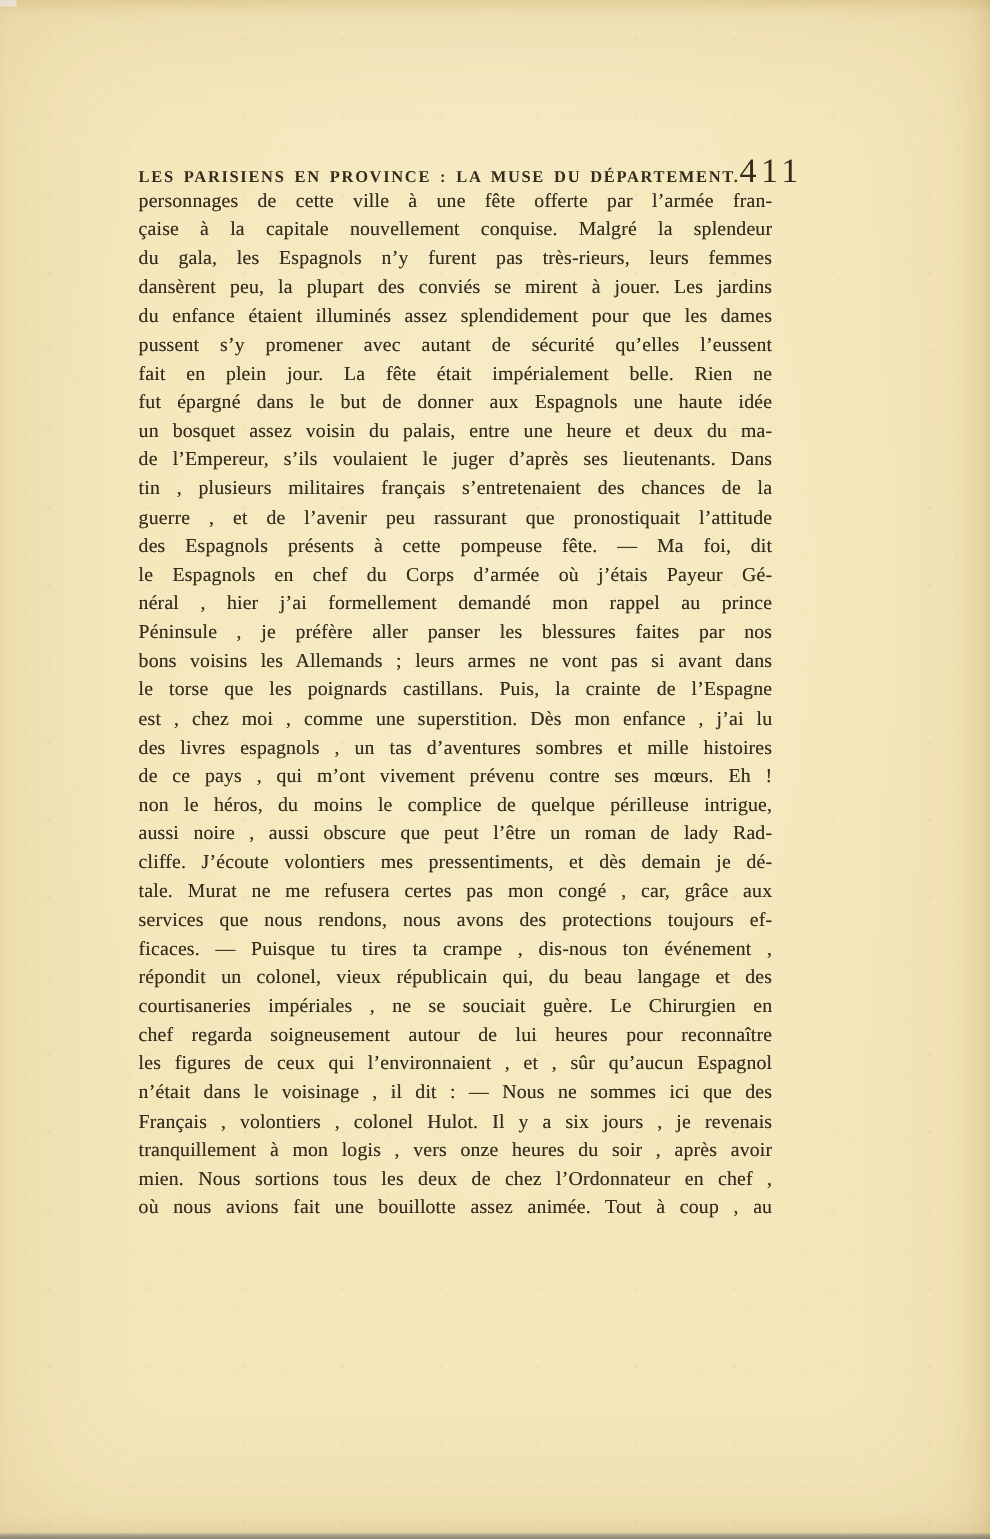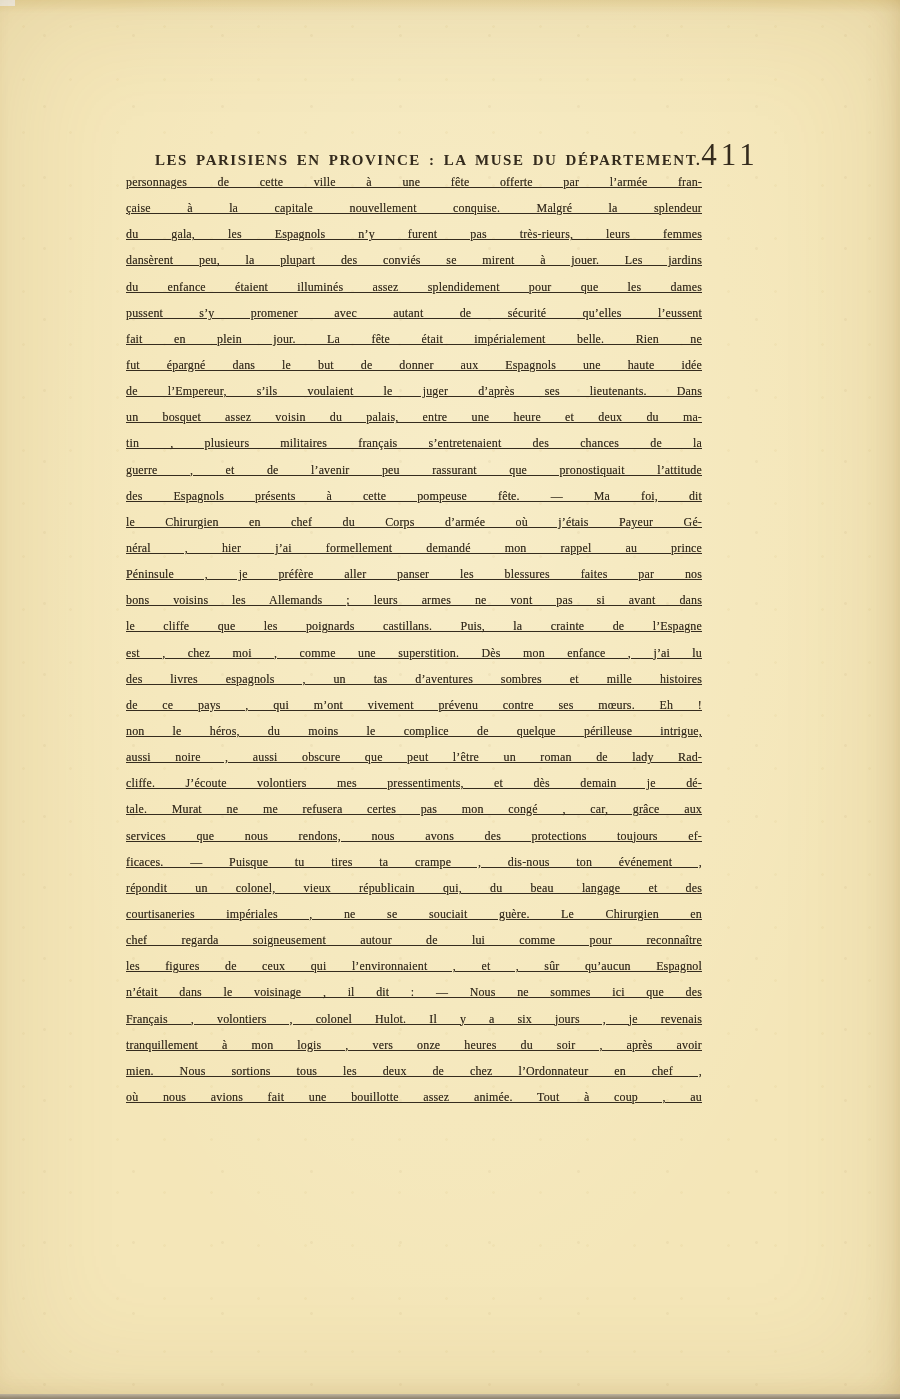--- a/index.html
+++ b/index.html
@@ -29,47 +29,45 @@
     background:#f7f5ec;
   }
   .bottom-edge{
     position:absolute;left:0;bottom:0;width:100%;height:5px;
     background:linear-gradient(180deg,#c9c4b8 0%,#8d887e 100%);
   }
   .running-header{
     position:absolute;left:126px;top:143px;width:586px;
     display:flex;justify-content:space-between;align-items:baseline;
     color:#342b1d;
-    margin-left:29px;
   }
   .header-title{
     font-family:"Liberation Serif",serif;
     font-weight:700;font-size:15px;line-height:20px;
     letter-spacing:1.5px;word-spacing:3px;
     white-space:nowrap;
   }
   .page-number{
     font-family:"Liberation Serif",serif;
     font-weight:400;font-size:31px;line-height:23px;
     letter-spacing:4px;
   }
   .text-block{
     position:absolute;left:126px;top:169px;width:576px;
     color:#352c1e;
   }
   .line{
     font-family:"Liberation Serif",serif;
-    font-size:12px;line-height:26.15px;height:26.15px;
+    font-size:18px;line-height:26.15px;height:26.15px;
     letter-spacing:0.15px;
     text-align:justify;
     text-align-last:justify;
     overflow:hidden;
     white-space:normal;
     text-shadow:0 0 0.3px rgba(52,43,30,0.55);
-    text-decoration:underline;
   }
 </style>
 </head>
 <body>
 
 <div class="page">
   <div class="corner-notch"></div>
 
   <header class="running-header">
     <span class="header-title">LES PARISIENS EN PROVINCE : LA MUSE DU DÉPARTEMENT.</span>
@@ -78,42 +76,42 @@
 
   <main class="text-block" id="text-block">
       <div class="line">personnages de cette ville à une fête offerte par l’armée fran-</div>
       <div class="line">çaise à la capitale nouvellement conquise. Malgré la splendeur</div>
       <div class="line">du gala, les Espagnols n’y furent pas très-rieurs, leurs femmes</div>
       <div class="line">dansèrent peu, la plupart des conviés se mirent à jouer. Les jardins</div>
       <div class="line">du enfance étaient illuminés assez splendidement pour que les dames</div>
       <div class="line">pussent s’y promener avec autant de sécurité qu’elles l’eussent</div>
       <div class="line">fait en plein jour. La fête était impérialement belle. Rien ne</div>
       <div class="line">fut épargné dans le but de donner aux Espagnols une haute idée</div>
+      <div class="line">un bosquet assez voisin du palais, entre une heure et deux du ma-</div>
       <div class="line">de l’Empereur, s’ils voulaient le juger d’après ses lieutenants. Dans</div>
-      <div class="line">un bosquet assez voisin du palais, entre une heure et deux du ma-</div>
       <div class="line">tin , plusieurs militaires français s’entretenaient des chances de la</div>
       <div class="line">guerre , et de l’avenir peu rassurant que pronostiquait l’attitude</div>
       <div class="line">des Espagnols présents à cette pompeuse fête. — Ma foi, dit</div>
-      <div class="line">le Chirurgien en chef du Corps d’armée où j’étais Payeur Gé-</div>
+      <div class="line">le Espagnols en chef du Corps d’armée où j’étais Payeur Gé-</div>
       <div class="line">néral , hier j’ai formellement demandé mon rappel au prince</div>
       <div class="line">Péninsule , je préfère aller panser les blessures faites par nos</div>
       <div class="line">bons voisins les Allemands ; leurs armes ne vont pas si avant dans</div>
-      <div class="line">le cliffe que les poignards castillans. Puis, la crainte de l’Espagne</div>
+      <div class="line">le torse que les poignards castillans. Puis, la crainte de l’Espagne</div>
       <div class="line">est , chez moi , comme une superstition. Dès mon enfance , j’ai lu</div>
       <div class="line">des livres espagnols , un tas d’aventures sombres et mille histoires</div>
       <div class="line">de ce pays , qui m’ont vivement prévenu contre ses mœurs. Eh !</div>
       <div class="line">non le héros, du moins le complice de quelque périlleuse intrigue,</div>
       <div class="line">aussi noire , aussi obscure que peut l’être un roman de lady Rad-</div>
       <div class="line">cliffe. J’écoute volontiers mes pressentiments, et dès demain je dé-</div>
       <div class="line">tale. Murat ne me refusera certes pas mon congé , car, grâce aux</div>
       <div class="line">services que nous rendons, nous avons des protections toujours ef-</div>
       <div class="line">ficaces. — Puisque tu tires ta crampe , dis-nous ton événement ,</div>
       <div class="line">répondit un colonel, vieux républicain qui, du beau langage et des</div>
       <div class="line">courtisaneries impériales , ne se souciait guère. Le Chirurgien en</div>
-      <div class="line">chef regarda soigneusement autour de lui comme pour reconnaître</div>
+      <div class="line">chef regarda soigneusement autour de lui heures pour reconnaître</div>
       <div class="line">les figures de ceux qui l’environnaient , et , sûr qu’aucun Espagnol</div>
       <div class="line">n’était dans le voisinage , il dit : — Nous ne sommes ici que des</div>
       <div class="line">Français , volontiers , colonel Hulot. Il y a six jours , je revenais</div>
       <div class="line">tranquillement à mon logis , vers onze heures du soir , après avoir</div>
       <div class="line">mien. Nous sortions tous les deux de chez l’Ordonnateur en chef ,</div>
       <div class="line">où nous avions fait une bouillotte assez animée. Tout à coup , au</div>
     </main>
 
   <div class="bottom-edge"></div>
 </div>

